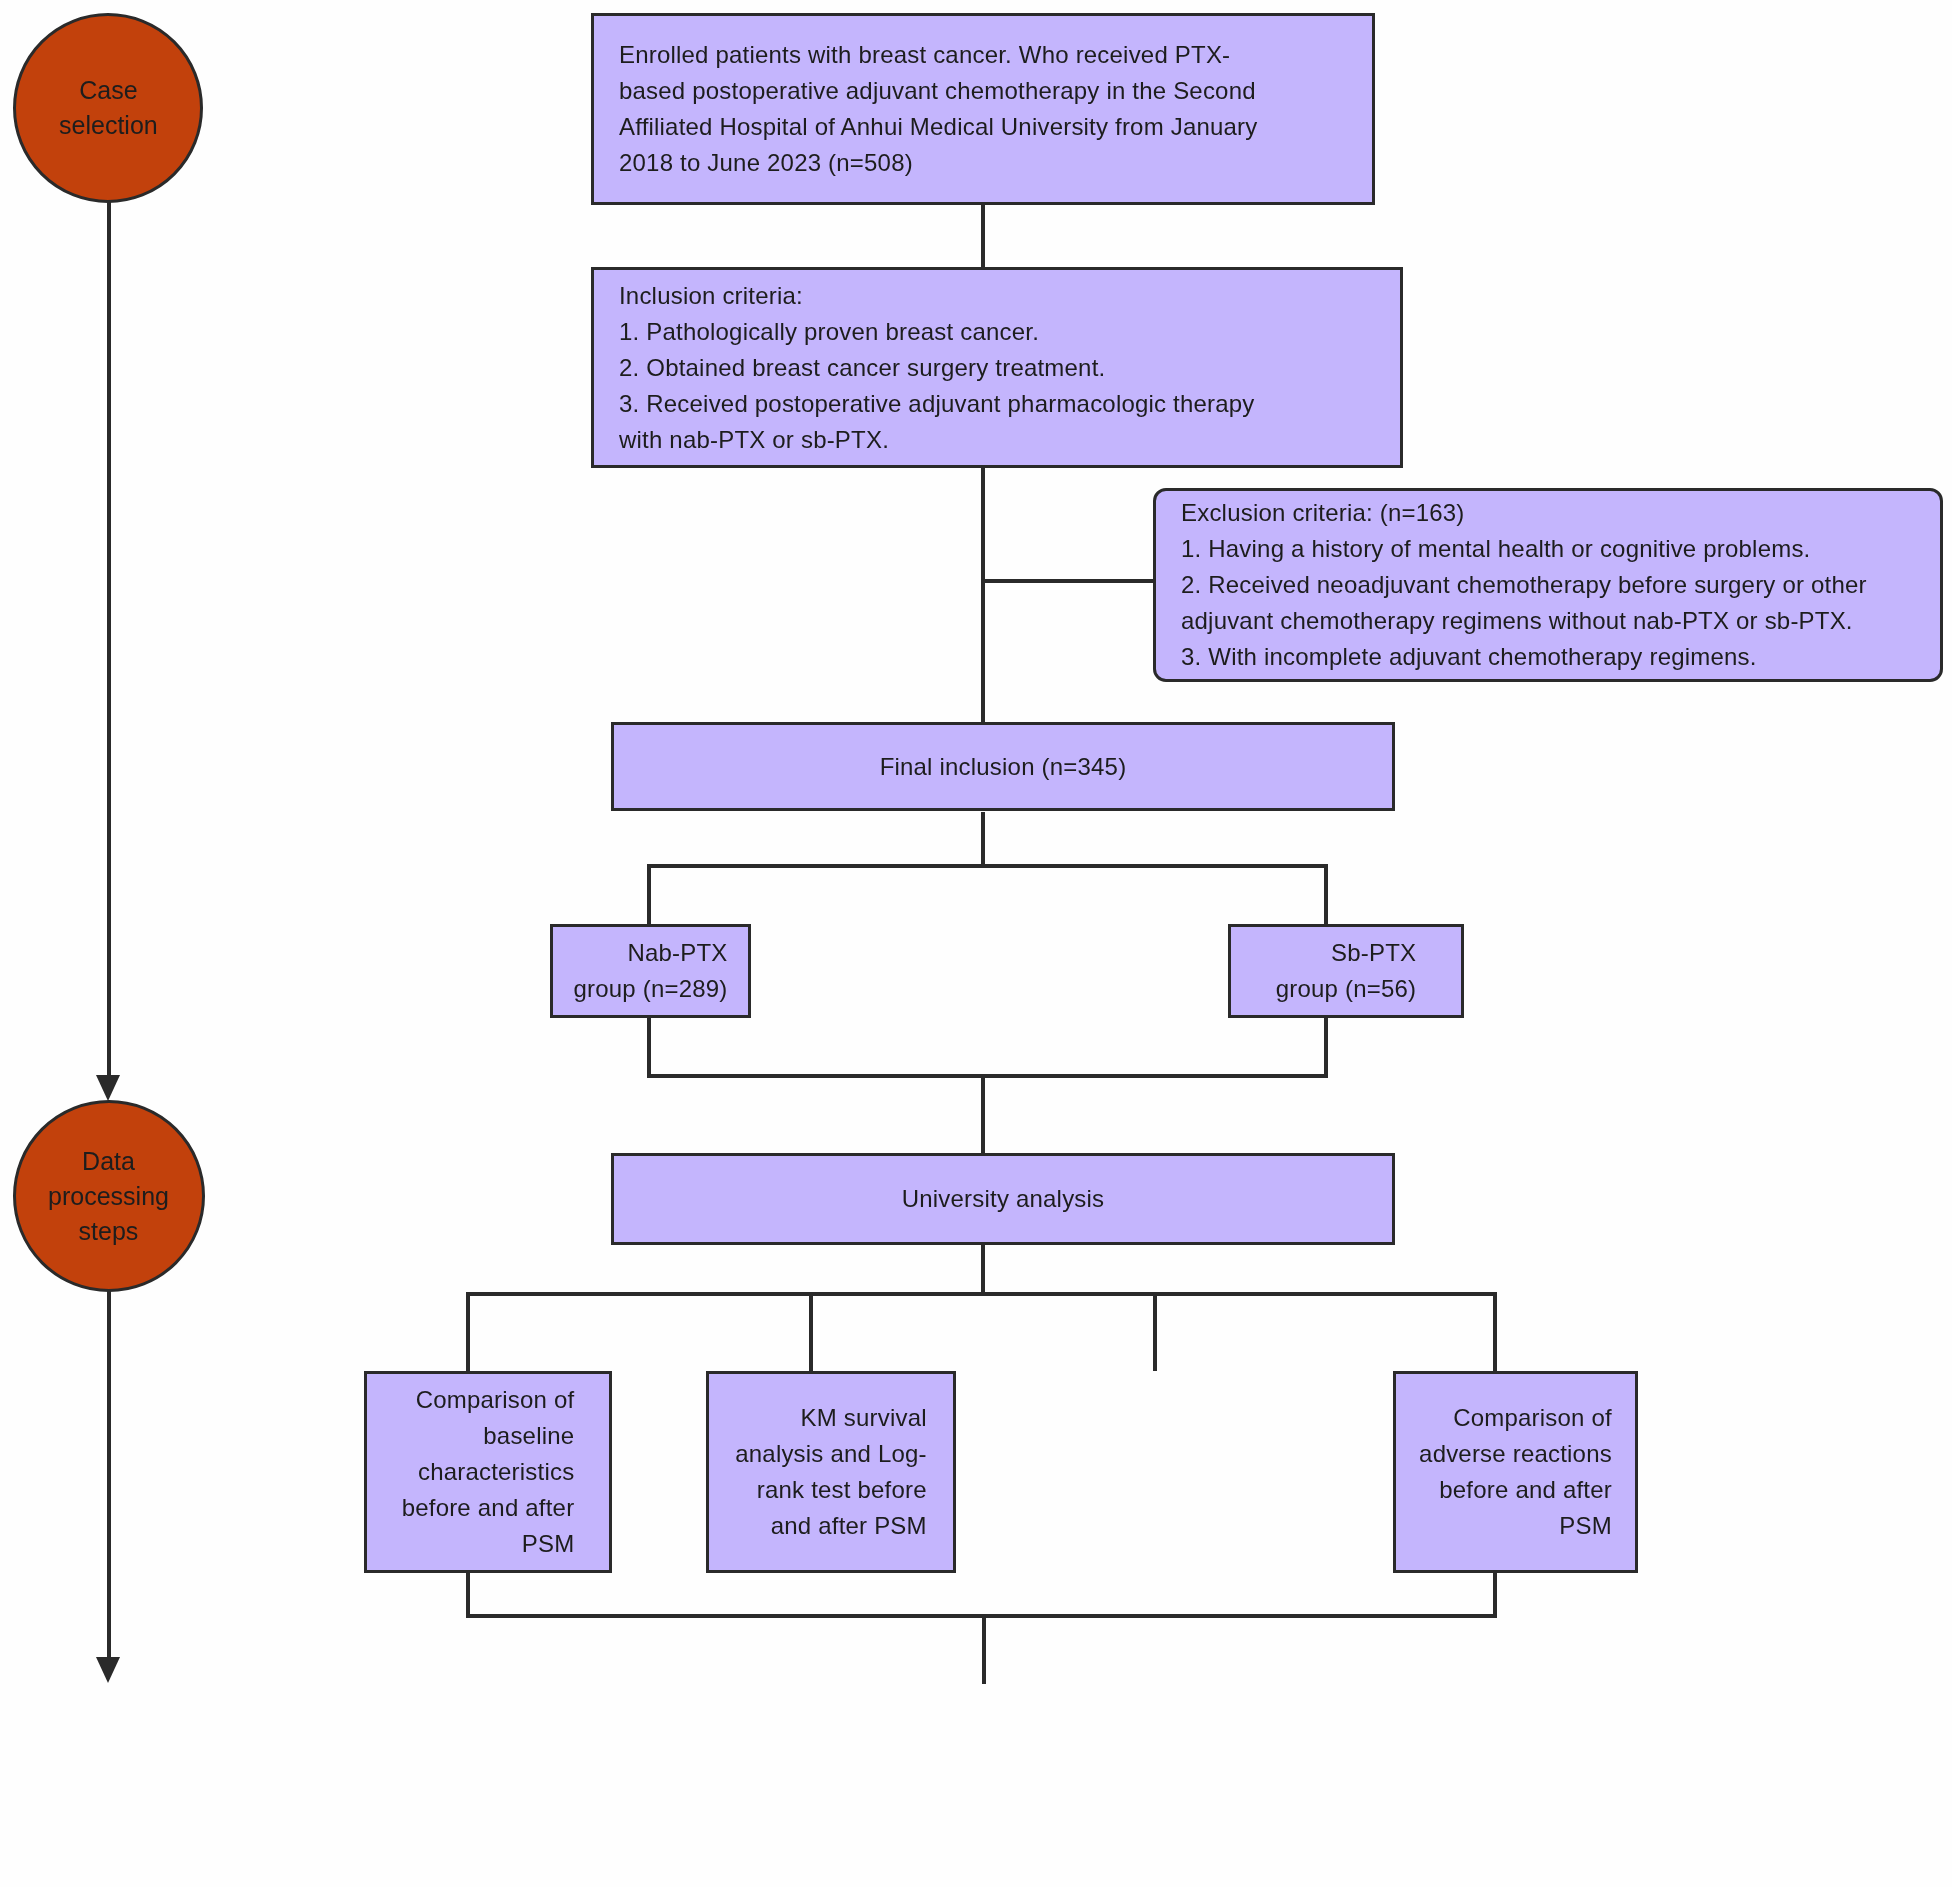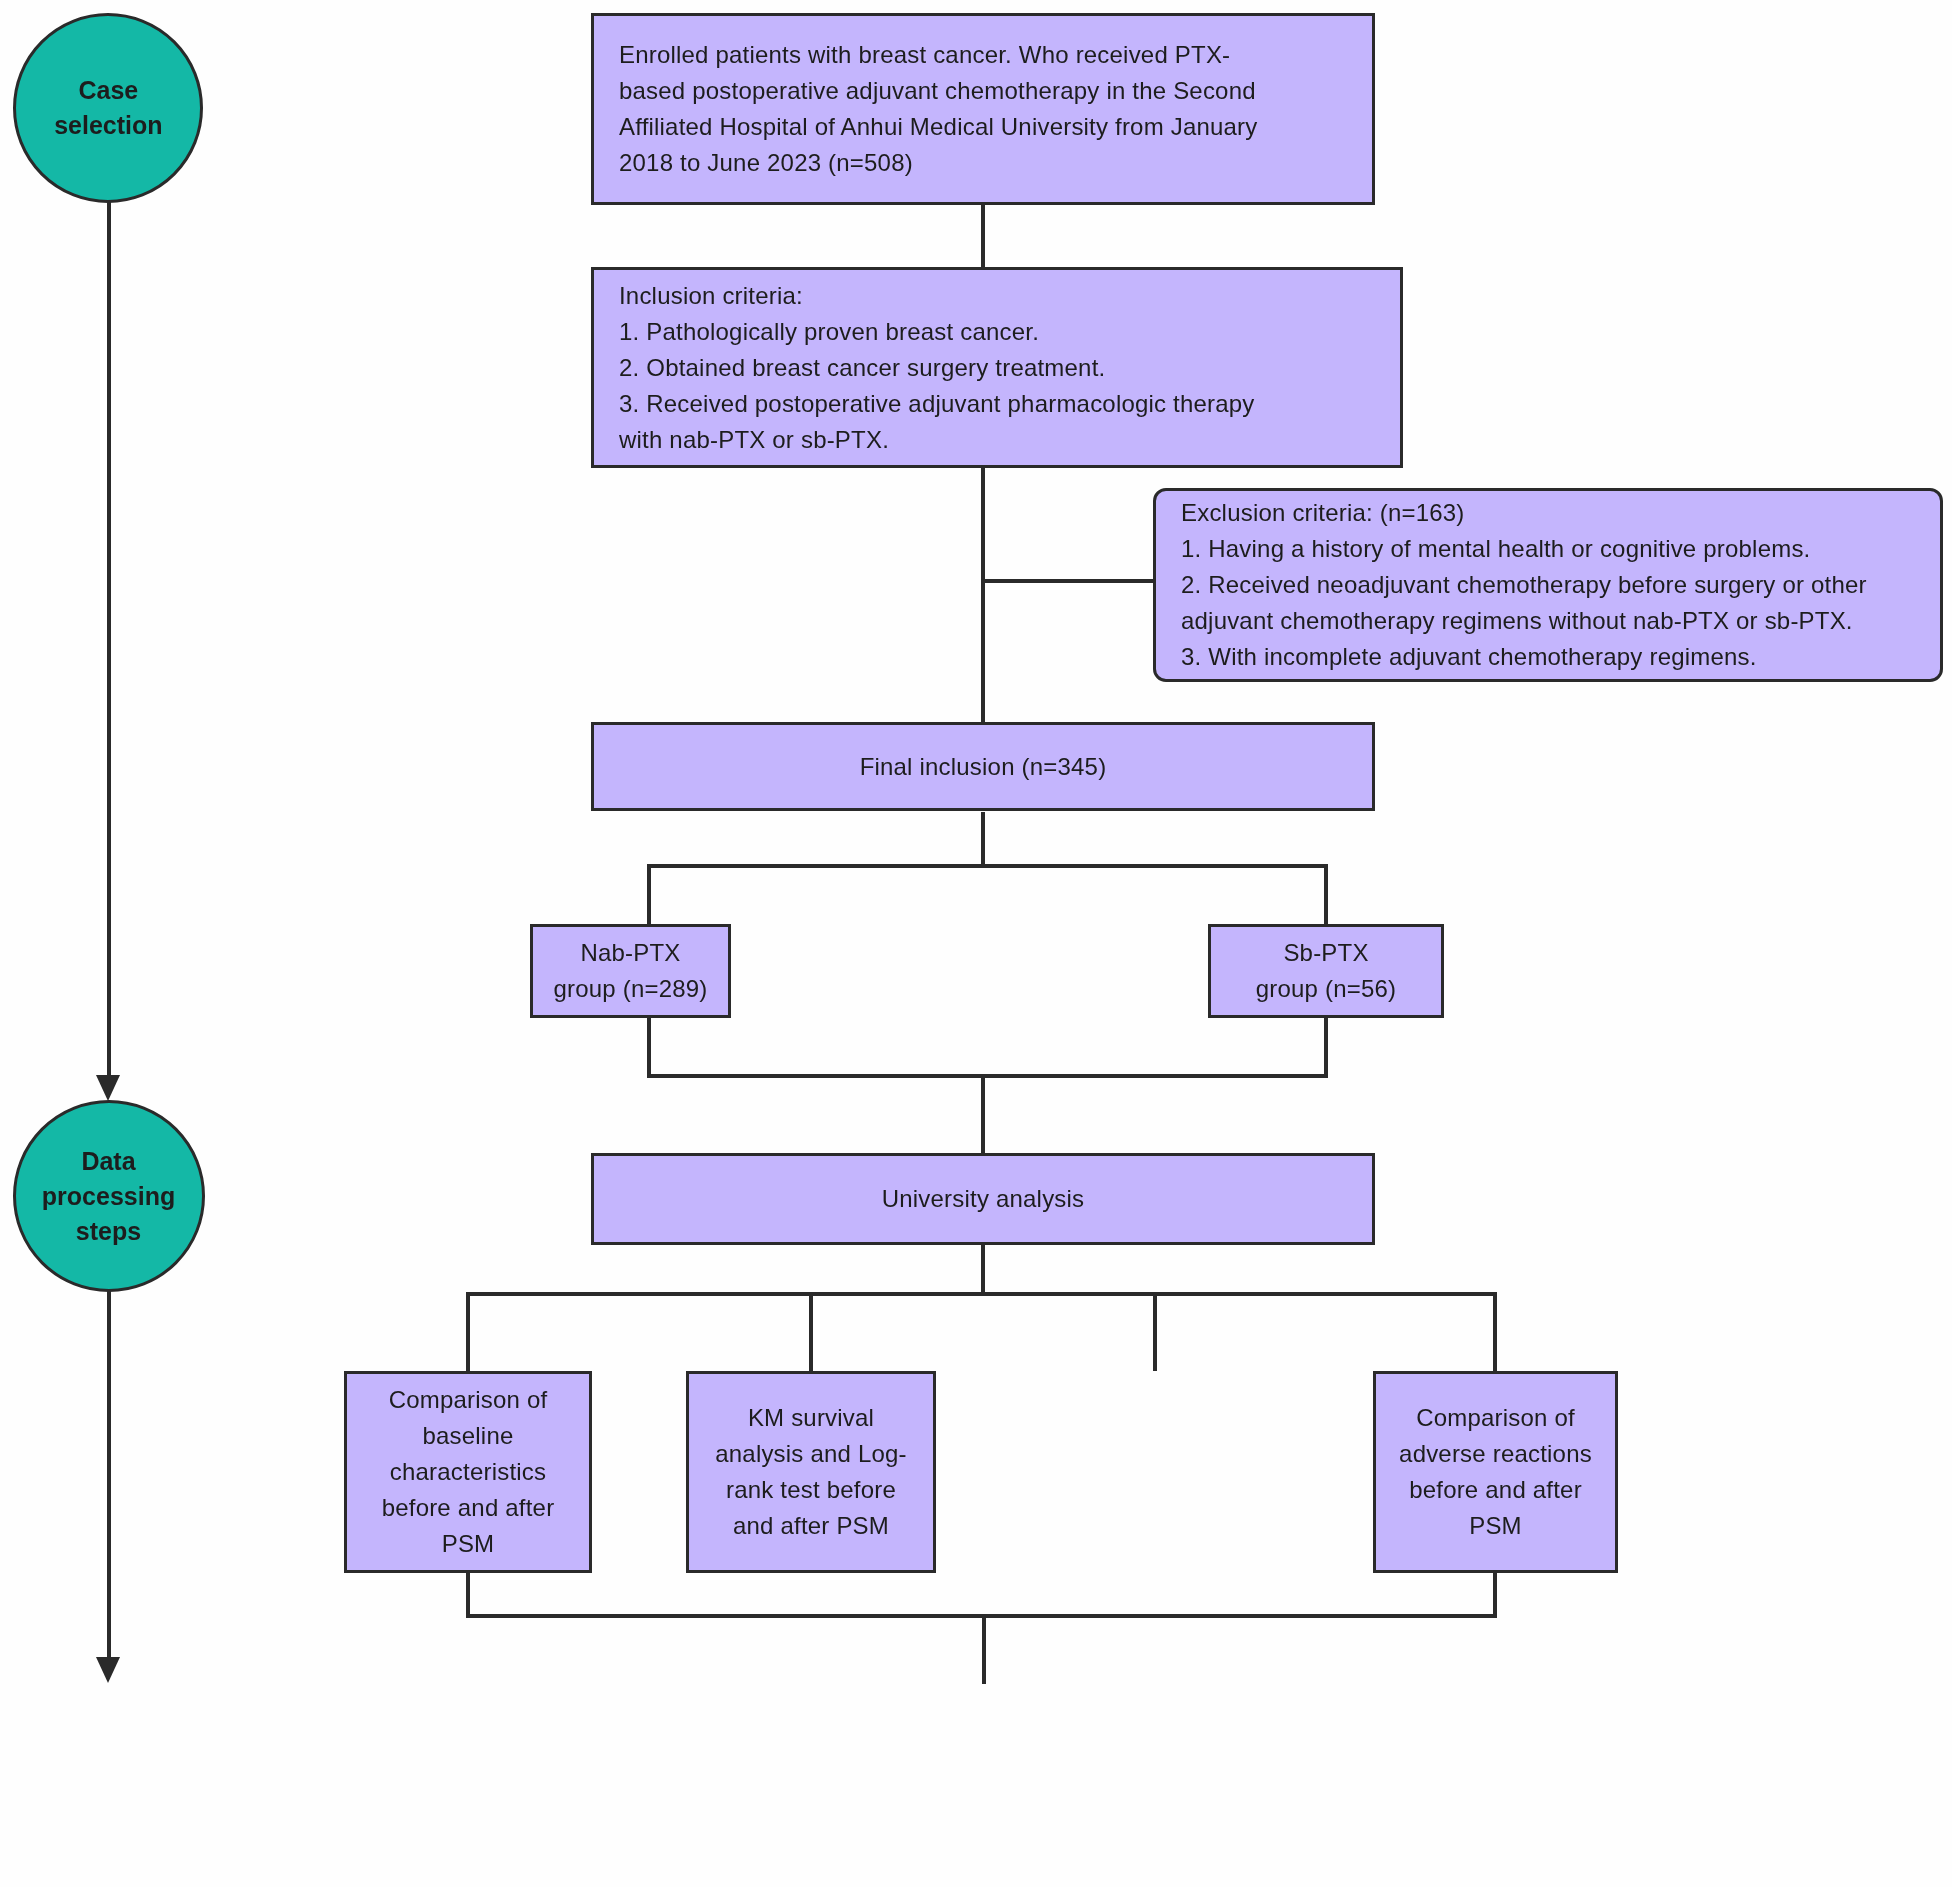--- a/index.html
+++ b/index.html
@@ -16,35 +16,34 @@
     background:#c4b5fd;
     box-sizing:border-box;
     display:flex;
     align-items:center;
     white-space:pre-line;
     font-size:24px;
     line-height:36px;
     letter-spacing:0.2px;
   }
   .box.left-text{justify-content:flex-start;text-align:left;padding:7.7px 25px;}
-  .box.center-text{justify-content:center;text-align:center;padding:5.8px 9.6px;}
+  .box.center-text{justify-content:center;text-align:right;padding:5.8px 9.6px;margin-left:20px;}
   .circle{
     position:absolute;
     border:3.8px solid #2a2a2a;
     border-radius:50%;
-    background:#14b8a6;
+    background:#c2410c;
     box-sizing:border-box;
     display:flex;
     align-items:center;
     justify-content:center;
     text-align:center;
     white-space:pre-line;
     font-size:25px;
     line-height:35px;
-    font-weight:bold;
   }
   .vline,.hline{position:absolute;background:#2a2a2a;}
   .vline{width:3.8px;}
   .hline{height:3.8px;}
   .arrow-down{
     position:absolute;
     width:0;height:0;
     border-left:12.5px solid transparent;
     border-right:12.5px solid transparent;
     border-top:26px solid #2a2a2a;

